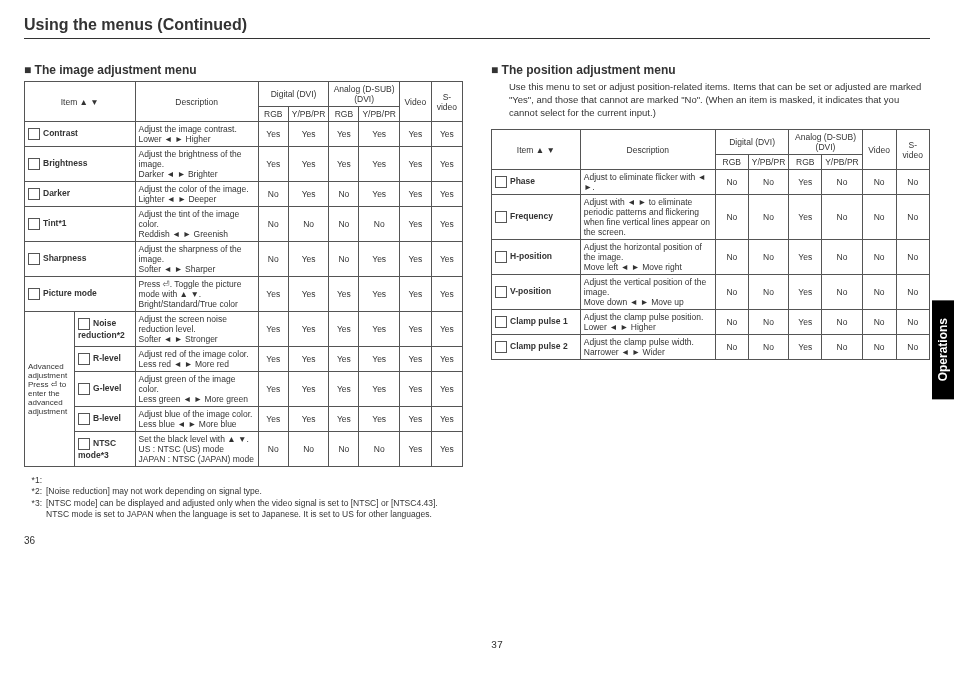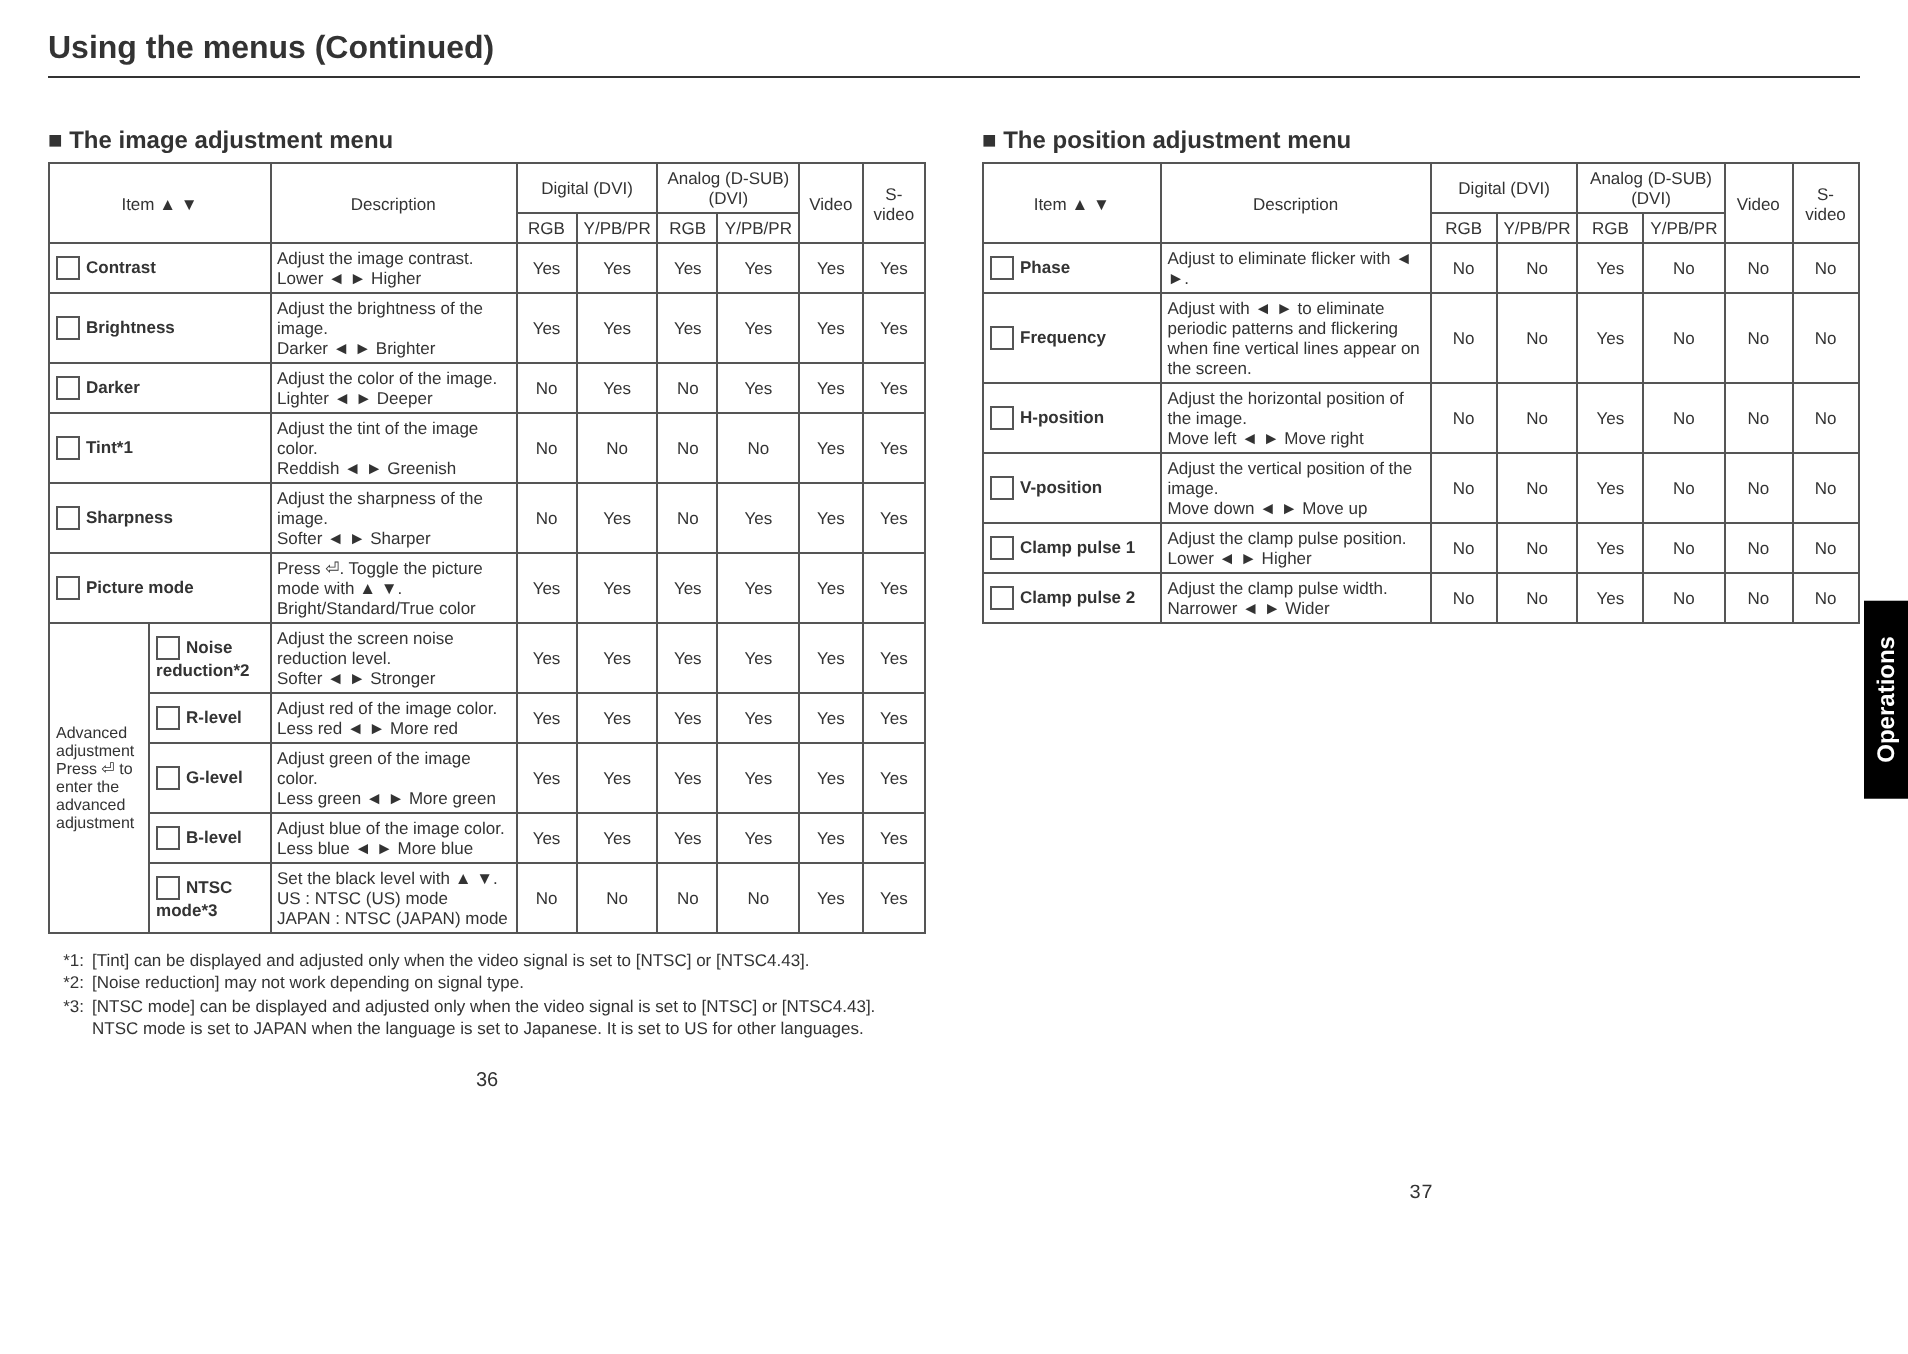--- a/index.html
+++ b/index.html
@@ -51,21 +51,21 @@
   th { font-weight: normal; text-align: center; }
   .item-col { width: 98px; font-weight: bold; white-space: normal; }
   .sub-item { width: 62px; font-weight: bold; margin-left: 42px; }
   .desc-col { width: 164px; }
   .sig { width: 29px; text-align: center; }
   .adv-cell { font-size: 8px; font-weight: normal; }
   .footnotes { font-size: 8.5px; line-height: 1.35; margin-top: 8px; }
   .fn-row { display:flex; gap:4px;}
   .fn-num { flex:0 0 18px; text-align:right;}
   .glyph { display:inline-block; width:10px; height:10px; border:1px solid #555; vertical-align:middle; margin-right:3px;}
-  .page-num { text-align:center; font-size:10px; margin-top:14px;}
+  .page-num { text-align:left; font-size:10px; margin-top:14px;}
   .side-tab {
     position:absolute;
     right:0; top:300px;
     background:#000; color:#fff;
     font-size:12px; font-weight:bold;
     padding:18px 4px;
     writing-mode: vertical-rl;
     transform: rotate(180deg);
   }
 </style>
@@ -207,37 +207,37 @@
             <td class="sig">No</td>
             <td class="sig">Yes</td>
             <td class="sig">Yes</td>
           </tr>
     </tbody>
       </table>
 
     <div class="footnotes">
       <div class="fn-row">
           <span class="fn-num">*1:</span>
-          <span>[Tint] can be displayed and adjusted only when the video signal is set to [NTSC] or [NTSC4.43].</span>
         </div>
       <div class="fn-row">
           <span class="fn-num">*2:</span>
           <span>[Noise reduction] may not work depending on signal type.</span>
         </div>
       <div class="fn-row">
           <span class="fn-num">*3:</span>
           <span>[NTSC mode] can be displayed and adjusted only when the video signal is set to [NTSC] or [NTSC4.43]. NTSC mode is set to JAPAN when the language is set to Japanese. It is set to US for other languages.</span>
         </div>
     </div>
 
     <div class="page-num">36</div>
   </div>
 
   <div class="col">
     <p class="section-head">The position adjustment menu</p>
+    <p class="intro">Use this menu to set or adjust position-related items. Items that can be set or adjusted are marked "Yes", and those that cannot are marked "No". (When an item is masked, it indicates that you cannot select for the current input.)</p>
 
     <table>
       <tbody>
           <tr>
         <th rowspan="2">Item ▲ ▼</th>
         <th rowspan="2">Description</th>
         <th colspan="2">Digital (DVI)</th>
         <th colspan="2">Analog (D-SUB)(DVI)</th>
         <th rowspan="2" class="sig">Video</th>
         <th rowspan="2" class="sig">S-video</th>

